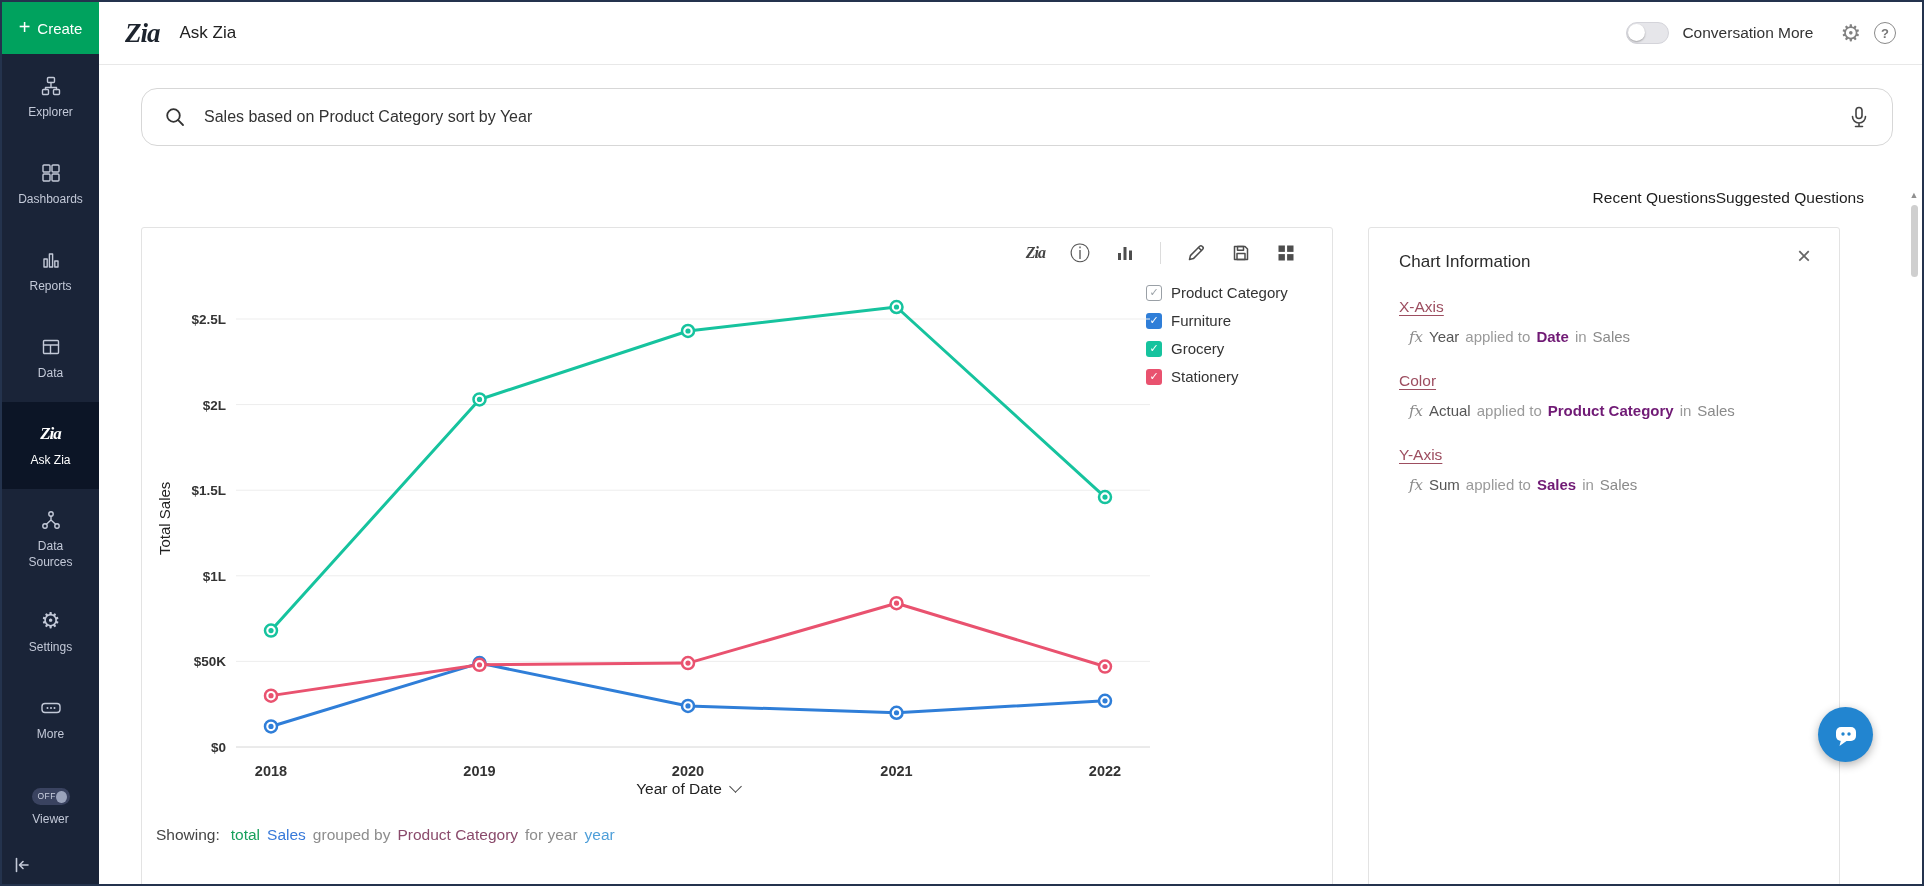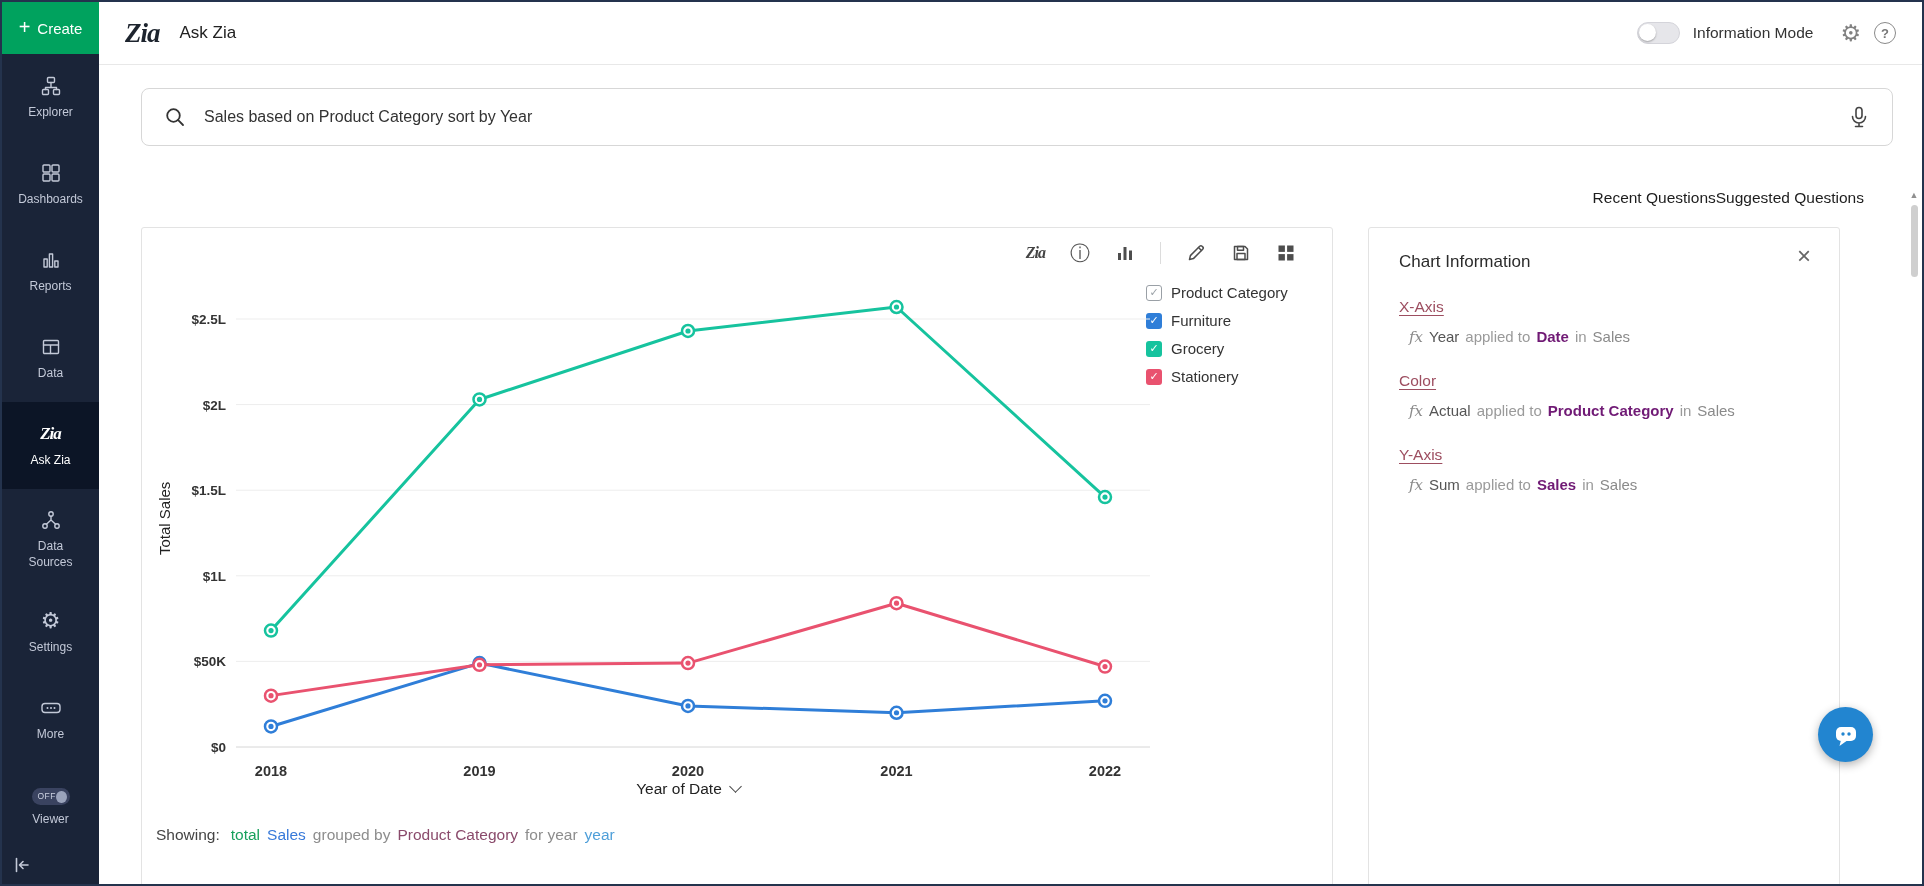--- a/index.html
+++ b/index.html
@@ -31,21 +31,21 @@
   .topbar-right{margin-left:auto;display:flex;align-items:center;gap:13px;}
   .toggle{width:41px;height:20px;border-radius:11px;background:#e6e6ea;border:1px solid #d4d4da;position:relative;cursor:pointer;}
   .toggle .knob{position:absolute;left:1px;top:1px;width:17px;height:17px;border-radius:50%;background:#fff;box-shadow:0 1px 2px rgba(0,0,0,.3);}
   .conv-label{font-size:15.5px;color:#333;margin-right:14px;}
   .hdr-gear{font-size:23px;color:#828282;cursor:pointer;line-height:1;}
   .hdr-help{width:22px;height:22px;border-radius:50%;border:1.5px solid #8a8a8a;color:#777;font-size:13px;display:flex;align-items:center;justify-content:center;box-sizing:border-box;cursor:pointer;font-weight:bold;}
 
   
   .main{position:absolute;left:97px;right:0;top:63px;bottom:0;background:#fff;}
 
-  .search-bar{position:absolute;left:42px;top:23px;width:1752px;height:58px;border:1px solid #d7d7d7;border-radius:8px;display:flex;align-items:center;padding:0 22px;gap:16px;box-sizing:border-box;background:#fff;}
+  .search-bar{position:absolute;left:42px;top:23px;width:1752px;height:58px;border:1px solid #d7d7d7;border-radius:16px;display:flex;align-items:center;padding:0 22px;gap:16px;box-sizing:border-box;background:#fff;}
   .search-bar svg{flex:none;}
   .search-input{flex:1;border:none;outline:none;font-size:16px;color:#333;font-family:inherit;background:transparent;}
   .mic-btn{cursor:pointer;display:flex;}
 
   .questions{position:absolute;top:124px;right:58px;display:flex;font-size:15.5px;color:#1d1d1d;}
   .questions span{cursor:pointer;}
 
   
   .chart-card{position:absolute;left:42px;top:162px;width:1192px;height:702px;border:1px solid #e3e3e3;border-radius:3px;background:#fff;box-sizing:border-box;}
   .card-toolbar{position:absolute;top:14px;right:36px;display:flex;align-items:center;gap:25px;color:#4d4d4d;}
@@ -205,21 +205,21 @@
     </div>
   </aside>
 
   <header class="topbar">
     <span class="zia-script topbar-logo">Zia</span>
     <span class="topbar-title">Ask Zia</span>
     <div class="topbar-right">
       <span class="toggle">
           <span class="knob"></span>
         </span>
-      <span class="conv-label">Information Mode</span>
+      <span class="conv-label">Conversation More</span>
       <span class="hdr-gear">⚙</span>
       <span class="hdr-help">?</span>
     </div>
   </header>
 
   <div class="main">
 
     <div class="search-bar">
       <svg width="22" height="22" viewBox="0 0 22 22" fill="none" stroke="#333" stroke-width="1.8" stroke-linecap="round">
           <circle cx="9.5" cy="9.5" r="6.3"></circle>

